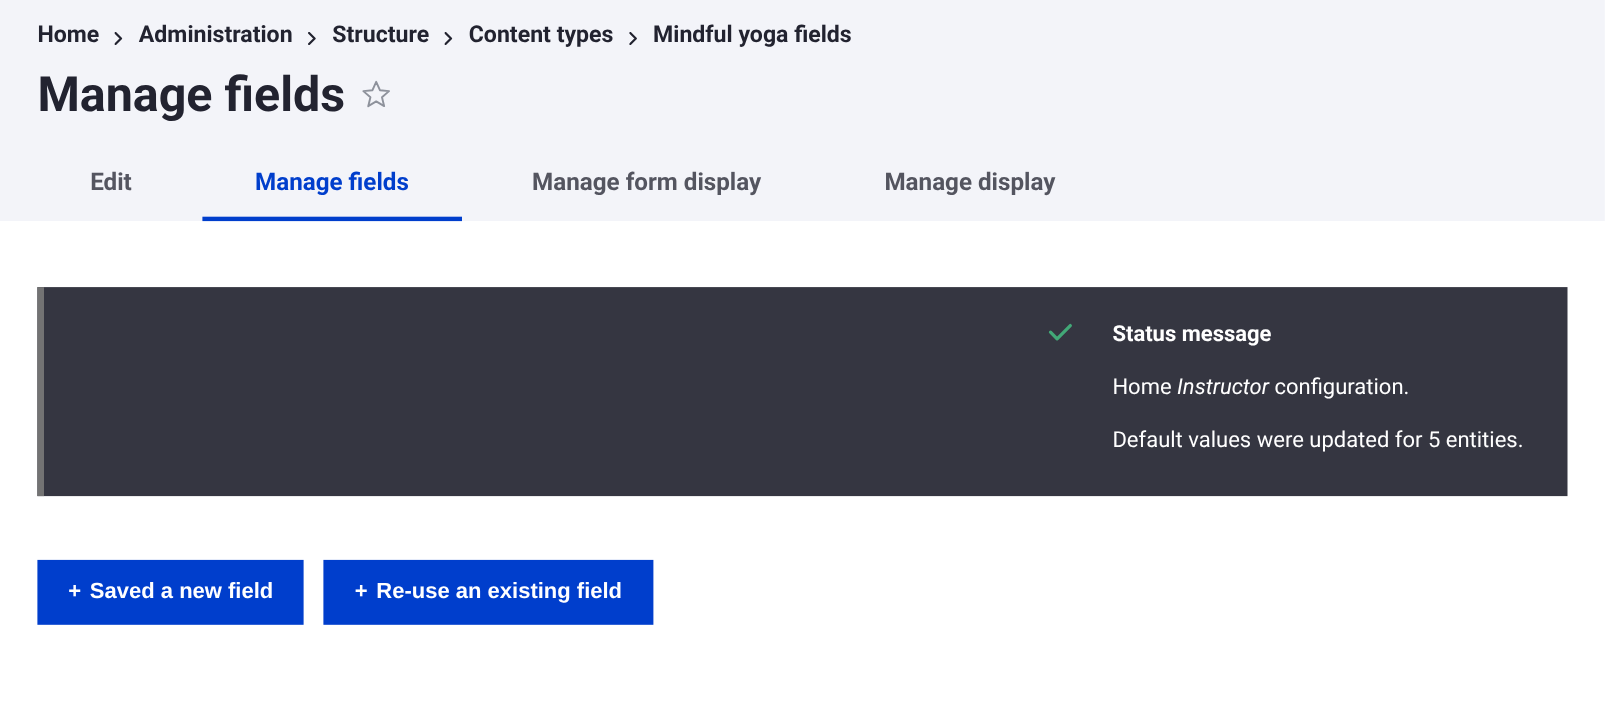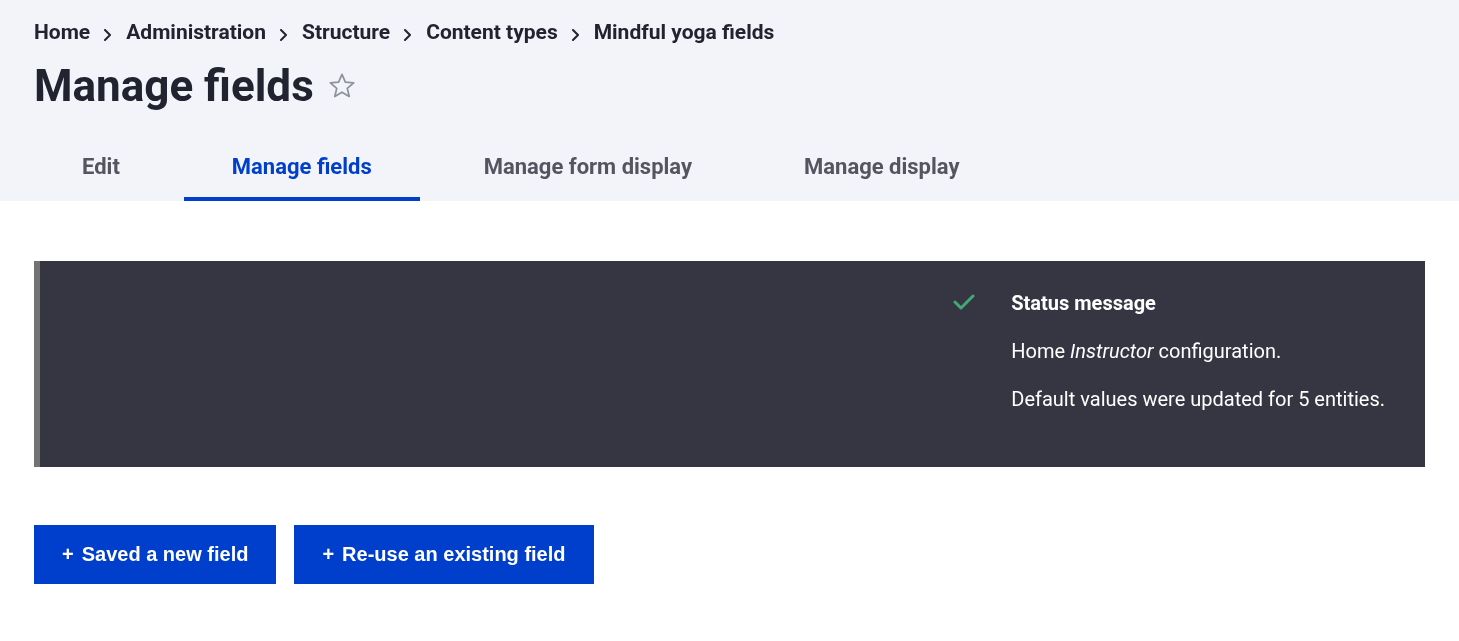--- a/index.html
+++ b/index.html
@@ -92,21 +92,21 @@
     }
     .status-title {
       font-weight: 700;
       margin-bottom: 24px;
     }
     .status-line {
       margin-bottom: 24px;
       font-weight: 400;
     }
     .status-line:last-child {
-      margin-bottom: 16px;
+      margin-bottom: 0;
     }
     .status-line em {
     }
     .action-buttons {
       display: flex;
       gap: 18px;
       margin-top: 58px;
     }
     .btn {
       background: #003ecc;

